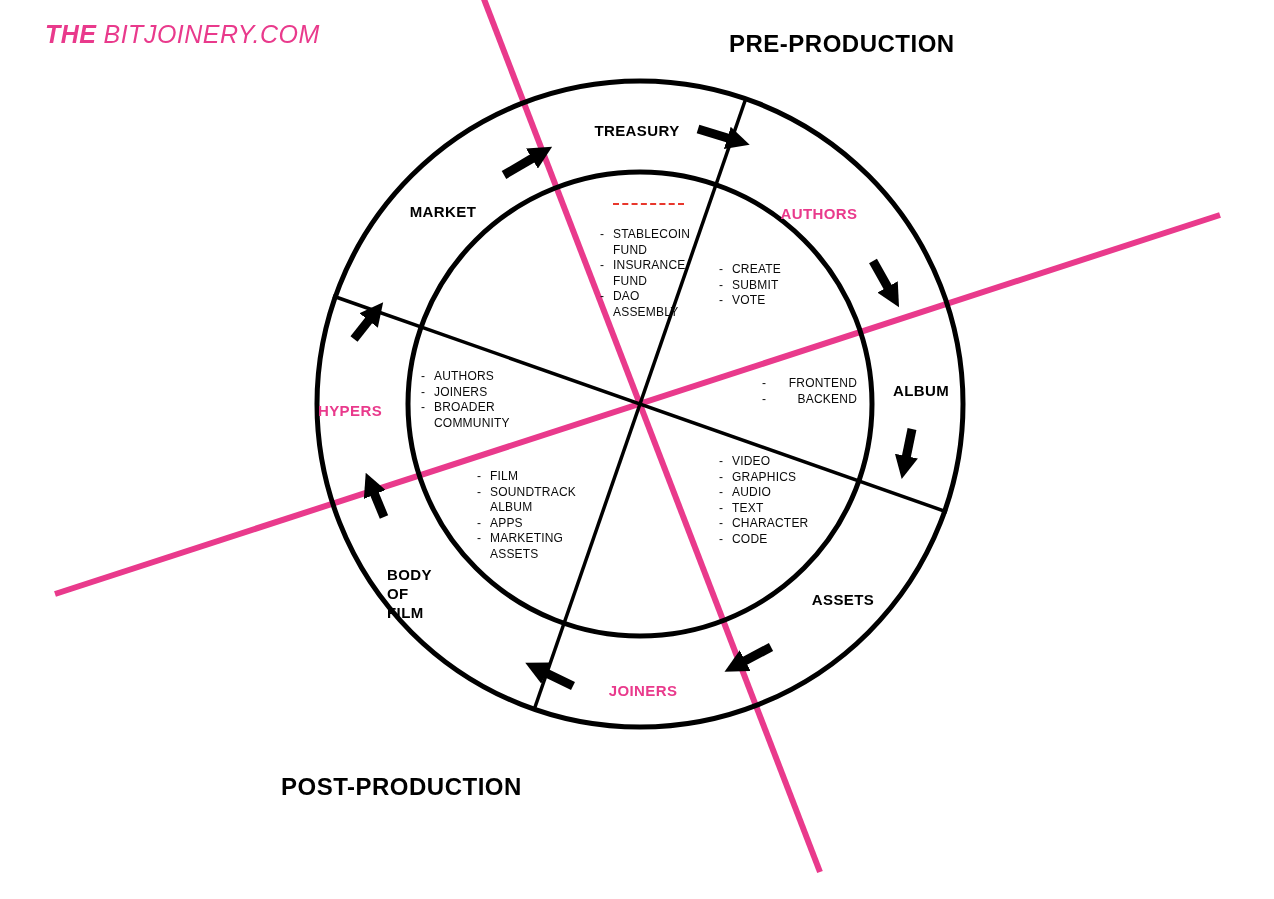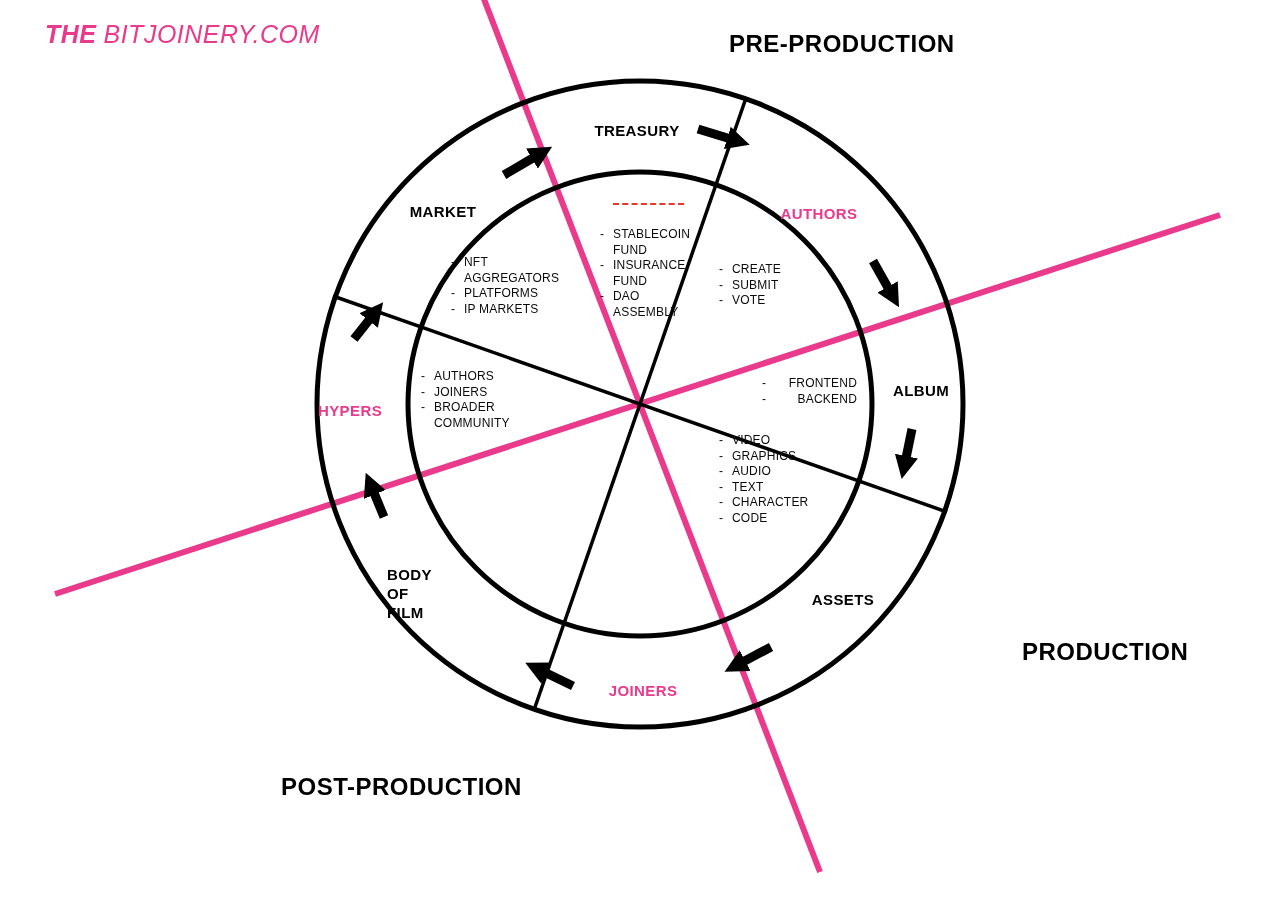--- a/index.html
+++ b/index.html
@@ -37,21 +37,21 @@
   .rl-body { left:387px; top:565px; transform:none; white-space:normal; width:60px;
     line-height:19px; }
 
   .sector-list { position:absolute; list-style:none; font-size:12px; line-height:15.5px;
     letter-spacing:.2px; color:#0a0a0a; }
   .sector-list li { position:relative; padding-left:13px; }
   .sector-list li::before { content:"-"; position:absolute; left:0; top:0; }
   .sl-treasury { left:600px; top:191px; width:93px;margin-top:36px; }
   .sl-authors { left:719px; top:262px; width:80px; }
   .sl-mint { left:762px; top:376px; width:95px;text-align:right; }
-  .sl-assets { left:719px; top:433px; width:95px; }
+  .sl-assets { left:719px; top:454px; width:95px; }
   .sl-joiners { left:611px; top:555px; width:82px; }
   .sl-body { left:477px; top:469px; width:100px; }
   .sl-hypers { left:421px; top:369px; width:93px; }
   .sl-market { left:451px; top:255px; width:100px; }
 
   .squiggle { position:absolute; left:613px; top:203px; width:71px; height:2px;
     border-bottom:2px dashed #E8372C; }
 </style>
 </head>
 <body>
@@ -80,21 +80,20 @@
     <line class="flow-arrow" x1="912" y1="429" x2="905" y2="463"></line>
     <line class="flow-arrow" x1="771" y1="647" x2="739" y2="664"></line>
     <line class="flow-arrow" x1="573" y1="686" x2="540" y2="670"></line>
     <line class="flow-arrow" x1="384" y1="517" x2="372" y2="488"></line>
     <line class="flow-arrow" x1="354" y1="339" x2="373" y2="315"></line>
   </svg>
 
   <div class="logo"><span class="logo-the">THE</span><span>BITJOINERY.COM</span></div>
 
   <div class="quadrant-label q-top-right">PRE-PRODUCTION</div>
-  <div class="quadrant-label q-bottom-right">PRODUCTION</div>
   <div class="quadrant-label q-bottom-left">POST-PRODUCTION</div>
 
   <div class="ring-label rl-treasury">TREASURY</div>
   <div class="ring-label pink rl-authors">AUTHORS</div>
   <div class="ring-label rl-mint">ALBUM</div>
   <div class="ring-label rl-assets">ASSETS</div>
   <div class="ring-label pink rl-joiners">JOINERS</div>
   <div class="ring-label rl-body">BODY OF FILM</div>
   <div class="ring-label pink rl-hypers">HYPERS</div>
   <div class="ring-label rl-market">MARKET</div>
@@ -114,26 +113,27 @@
       <li>BACKEND</li>
     </ul>
   <ul class="sector-list sl-assets">
       <li>VIDEO</li>
       <li>GRAPHICS</li>
       <li>AUDIO</li>
       <li>TEXT</li>
       <li>CHARACTER</li>
       <li>CODE</li>
     </ul>
+  <ul class="sector-list sl-body">
+      <li>FILM</li>
+      <li>SOUNDTRACK ALBUM</li>
+      <li>APPS</li>
+      <li>MARKETING ASSETS</li>
+    </ul>
   <ul class="sector-list sl-hypers">
       <li>AUTHORS</li>
       <li>JOINERS</li>
       <li>BROADER COMMUNITY</li>
-    </ul>
-  <ul class="sector-list sl-market">
-      <li>NFT AGGREGATORS</li>
-      <li>PLATFORMS</li>
-      <li>IP MARKETS</li>
     </ul>
 
   <div class="squiggle"></div>
 
 </div>
 
 </body></html>

